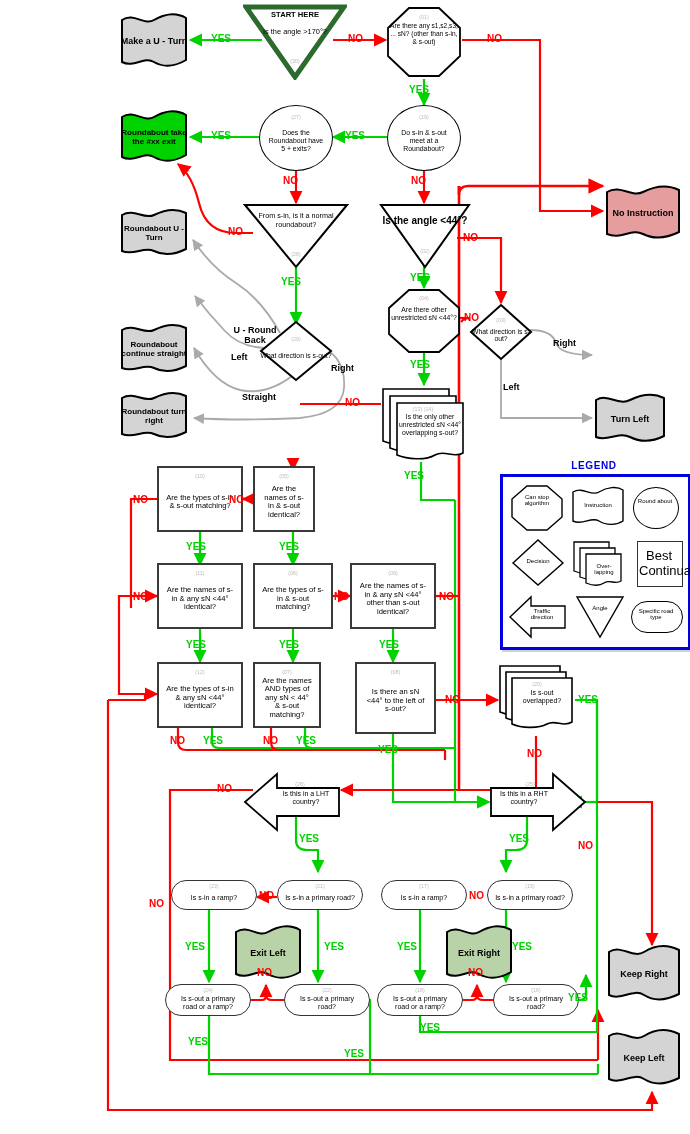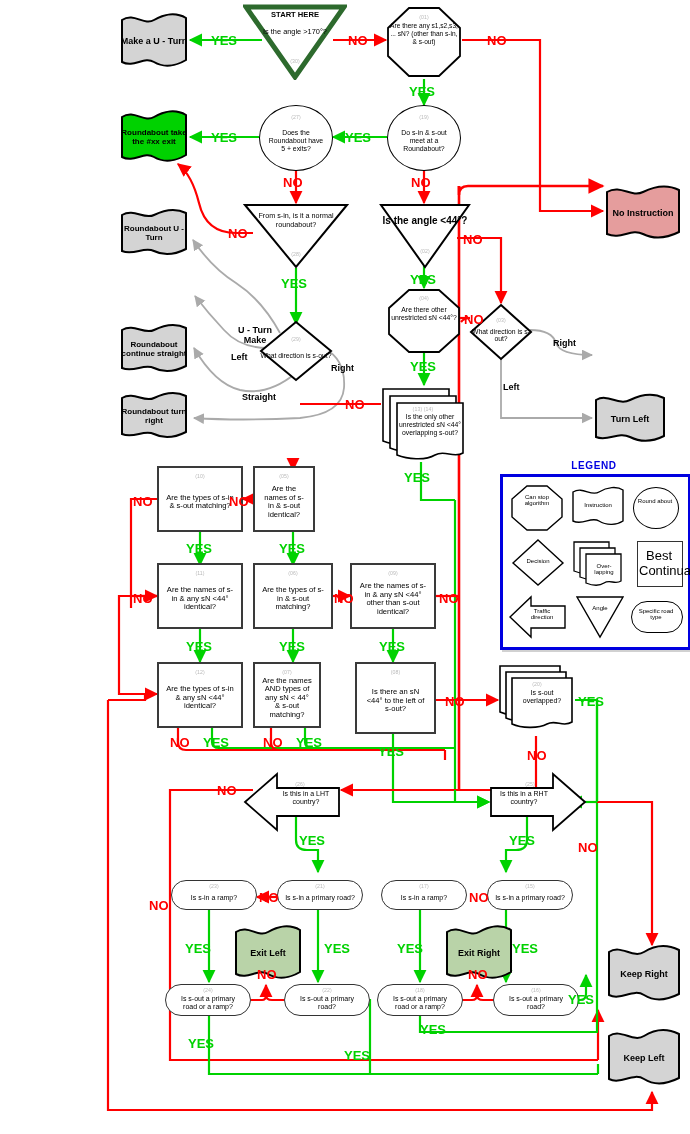--- a/index.html
+++ b/index.html
@@ -34,21 +34,21 @@
   .flag{position:absolute;}
   .flag .ftext{position:absolute;left:0;top:0;width:100%;height:100%;display:flex;align-items:center;justify-content:center;text-align:center;font-weight:bold;font-size:9px;z-index:3;}
 
   
   .arw{position:absolute;}
 
   
   .stack{position:absolute;}
 
   
-  .lab{position:absolute;font-weight:bold;font-size:13px;z-index:6;white-space:nowrap;}
+  .lab{position:absolute;font-weight:bold;font-size:10px;z-index:6;white-space:nowrap;}
   .lab.yes{color:#00d200;}
   .lab.no{color:#ff0000;}
   .lab.gry{color:#000;font-size:9px;}
 
   
   #legendbox{position:absolute;border:3px solid #0000e0;background:#fff;box-shadow:2px 2px 0 rgba(0,0,0,.18);}
   #legendtitle{position:absolute;font-weight:bold;color:#0000e0;font-size:10px;letter-spacing:.6px;}
   .lgcell{position:absolute;}
   .lgtxt{font-size:6px;}
 </style>
@@ -470,21 +470,21 @@
   <div class="lab yes" style="left:211px;top:33px;">YES</div>
   <div class="lab no" style="left:348px;top:33px;">NO</div>
   <div class="lab no" style="left:487px;top:33px;">NO</div>
   <div class="lab yes" style="left:409px;top:84px;">YES</div>
   <div class="lab yes" style="left:345px;top:130px;">YES</div>
   <div class="lab yes" style="left:211px;top:130px;">YES</div>
   <div class="lab no" style="left:283px;top:175px;">NO</div>
   <div class="lab no" style="left:411px;top:175px;">NO</div>
   <div class="lab no" style="left:228px;top:226px;">NO</div>
   <div class="lab yes" style="left:281px;top:276px;">YES</div>
-  <div class="lab gry" style="left:226px;top:325px;width:58px;text-align:center;white-space:normal;line-height:1.15;">U - Turn Make</div>
+  <div class="lab gry" style="left:226px;top:325px;width:58px;text-align:center;white-space:normal;line-height:1.15;">U - Round Back</div>
   <div class="lab gry" style="left:231px;top:352px;">Left</div>
   <div class="lab gry" style="left:331px;top:363px;">Right</div>
   <div class="lab gry" style="left:242px;top:392px;">Straight</div>
 
   <div class="lab no" style="left:463px;top:232px;">NO</div>
   <div class="lab yes" style="left:410px;top:272px;">YES</div>
   <div class="lab no" style="left:464px;top:312px;">NO</div>
   <div class="lab yes" style="left:410px;top:359px;">YES</div>
   <div class="lab no" style="left:345px;top:397px;">NO</div>
   <div class="lab yes" style="left:404px;top:470px;">YES</div>

